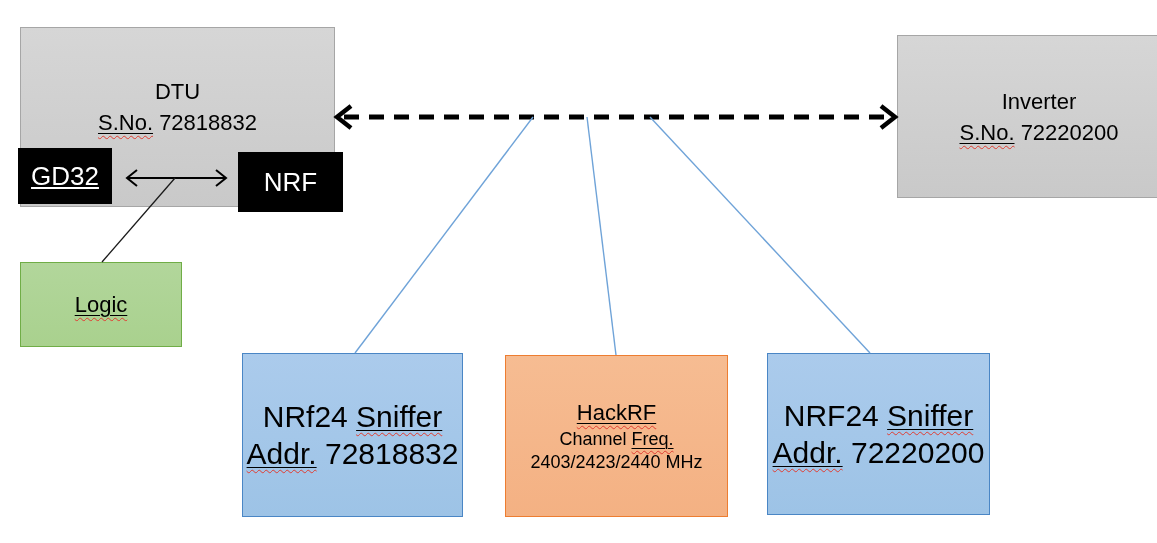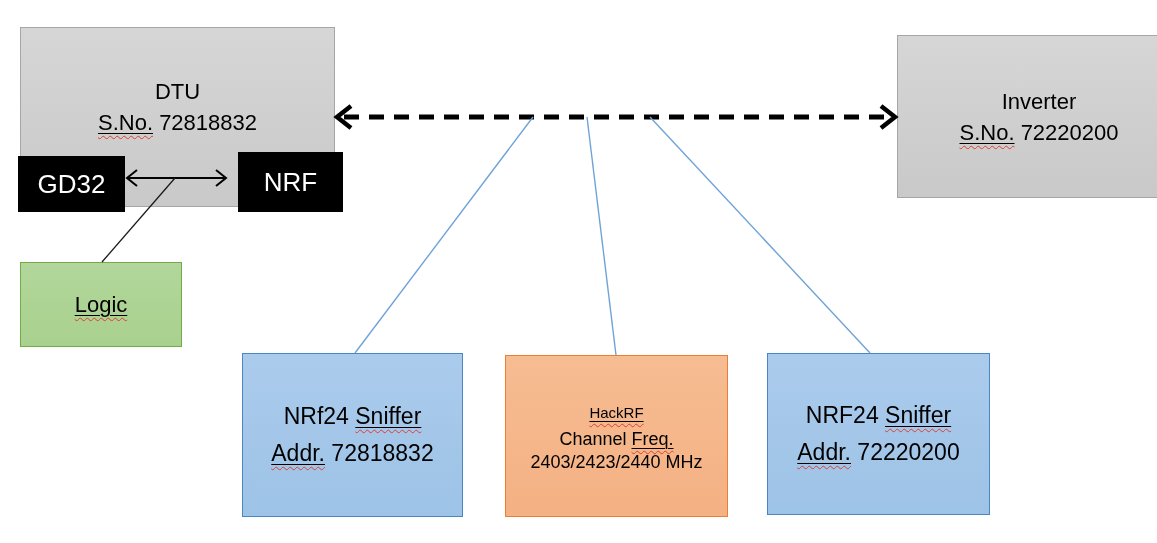--- a/index.html
+++ b/index.html
@@ -11,40 +11,40 @@
   .box{position:absolute;box-sizing:border-box;display:flex;flex-direction:column;
        align-items:center;justify-content:center;text-align:center;z-index:2;}
   .gray-box{
     background:linear-gradient(180deg,var(--gray-fill-top,#d6d6d6),var(--gray-fill,#c9c9c9));
     border:1.5px solid var(--gray-border,#a6a6a6);
   }
   .dtu{left:20px;top:27px;width:315px;height:180px;padding-bottom:21px;}
   .inverter{left:897px;top:35px;width:284px;height:163px;}
   .big-label{font-size:22px;line-height:31px;}
   .black-box{background:var(--chip-fill,#000000);color:#ffffff;z-index:4;font-size:26px;}
-  .gd32{left:18px;top:156px;width:107px;height:56px;}
+  .gd32{left:18px;top:148px;width:94px;height:56px;text-decoration:underline;}
   .nrfchip{left:238px;top:152px;width:105px;height:60px;}
   .logic{
     left:20px;top:262px;width:162px;height:85px;font-size:22px;
     background:linear-gradient(180deg,var(--green-fill-top,#b2d69b),var(--green-fill,#a9d18e));
     border:1.5px solid var(--green-border,#70ad47);
   }
   .blue-box{
     background:linear-gradient(180deg,var(--blue-fill-top,#abcbec),var(--blue-fill,#9dc3e6));
     border:1.5px solid var(--blue-border,#4a86c5);
-    font-size:23px;line-height:37px;
+    font-size:30px;line-height:37px;
   }
   .sniffer-left{left:242px;top:353px;width:221px;height:164px;}
   .sniffer-right{left:767px;top:353px;width:223px;height:162px;}
   .hackrf{
     left:505px;top:355px;width:223px;height:162px;
     background:linear-gradient(180deg,var(--orange-fill-top,#f6bc92),var(--orange-fill,#f4b183));
     border:1.5px solid var(--orange-border,#ed7d31);
   }
-  .hackrf-title{font-size:15px;line-height:30px;text-align:center;}
+  .hackrf-title{font-size:22px;line-height:30px;text-align:center;}
   .hackrf-sub{font-size:18px;line-height:23px;}
   
   .u-solid{text-decoration:underline;text-decoration-thickness:1px;text-underline-offset:3px;}
   .u-wavy{text-decoration:underline wavy var(--squiggle,#e03c31);text-decoration-thickness:1px;text-underline-offset:5px;}
 </style>
 </head>
 <body>
 
 <div class="canvas">
 

